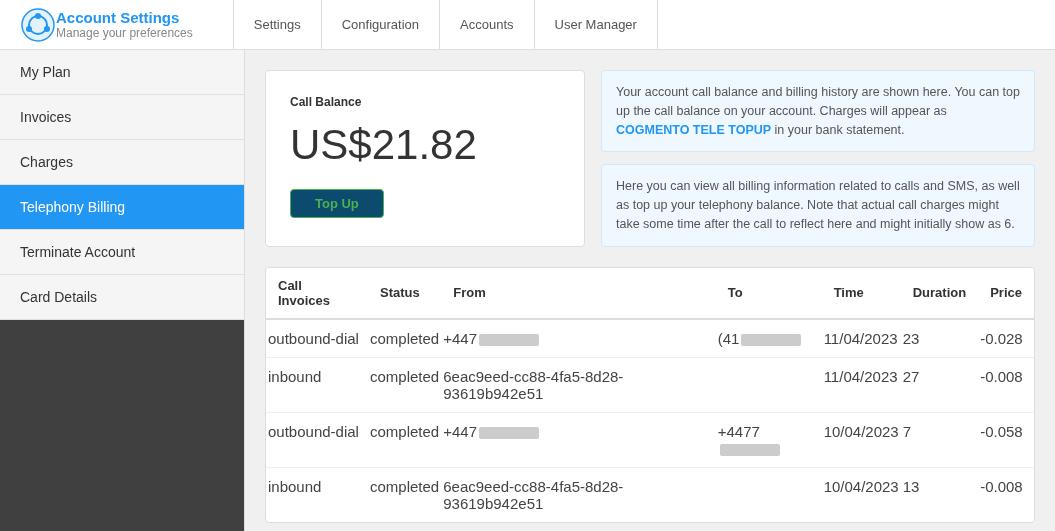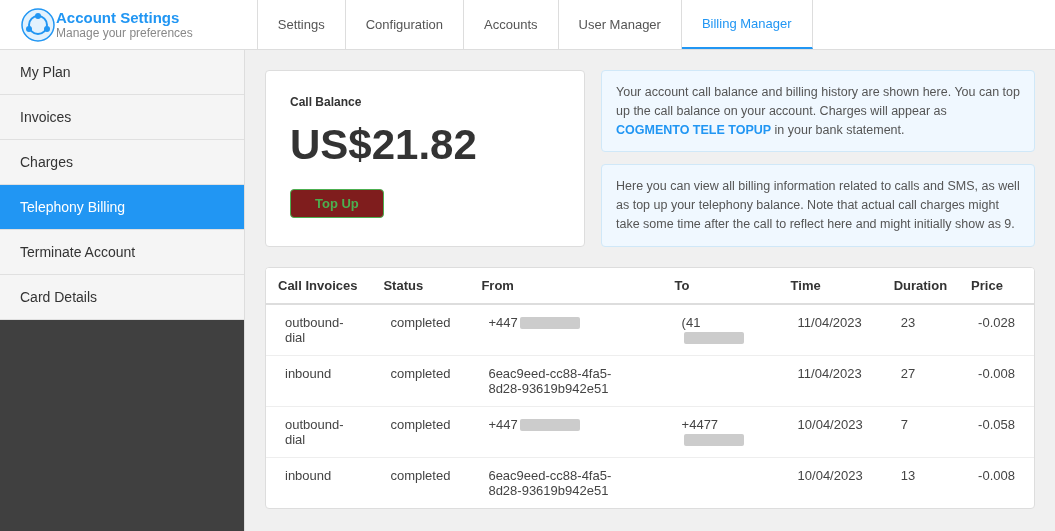--- a/index.html
+++ b/index.html
@@ -24,21 +24,20 @@
       height: 36px;
     }
     .logo-text { display: flex; flex-direction: column; }
     .logo-title { color: #2196F3; font-size: 15px; font-weight: bold; }
     .logo-subtitle { color: #888; font-size: 12px; }
     .header-nav {
       display: flex;
       align-items: stretch;
       height: 100%;
       flex: 1;
-      margin-left: 24px;
     }
     .nav-item {
       padding: 0 20px;
       display: flex;
       align-items: center;
       border-right: 1px solid #ddd;
       cursor: pointer;
       color: #555;
       font-size: 13px;
       height: 100%;
@@ -98,27 +97,27 @@
       flex-shrink: 0;
     }
     .balance-title {
       font-size: 12px;
       font-weight: bold;
       color: #333;
       margin-bottom: 12px;
     }
     .balance-amount {
       font-size: 42px;
-      font-weight: bold;
+      font-weight: normal;
       color: #333;
       margin-bottom: 20px;
     }
     .topup-btn {
       border: 1.5px solid #4CAF50;
-      background: #7f1d1d;
+      background: #0c4a6e;
       color: #4CAF50;
       padding: 6px 24px;
       border-radius: 4px;
       cursor: pointer;
       font-size: 13px;
       font-weight: bold;
     }
 
     
     .info-boxes {
@@ -161,22 +160,22 @@
       text-align: left;
       font-weight: bold;
       font-size: 13px;
       color: #333;
     }
     tbody tr {
       border-bottom: 1px solid #eee;
     }
     tbody tr:last-child { border-bottom: none; }
     tbody td {
-      padding: 10px 19px;
-      font-size: 13px;
+      padding: 10px 2px;
+      font-size: 15px;
       color: #444;
       vertical-align: top;
       margin-top: 16px;
     }
     .masked {
       background: #ccc;
       border-radius: 2px;
       display: inline-block;
       height: 12px;
       vertical-align: middle;
@@ -197,21 +196,20 @@
     <div class="logo-text">
       <span class="logo-title">Account Settings</span>
       <span class="logo-subtitle">Manage your preferences</span>
     </div>
   </div>
   <nav class="header-nav">
   <div class="nav-item">Settings</div>
       <div class="nav-item">Configuration</div>
       <div class="nav-item">Accounts</div>
       <div class="nav-item">User Manager</div>
-      <div class="nav-item active">Billing Manager</div>
     </nav>
 </div>
 
 <div class="layout">
 
   <div class="sidebar">
   <div class="sidebar-item">My Plan</div>
       <div class="sidebar-item">Invoices</div>
       <div class="sidebar-item">Charges</div>
       <div class="sidebar-item active">Telephony Billing</div>
@@ -225,21 +223,21 @@
       <div class="balance-card">
         <div class="balance-title">Call Balance</div>
         <div class="balance-amount">US$21.82</div>
         <button class="topup-btn">Top Up</button>
       </div>
 
       <div class="info-boxes">
         <div class="info-box">
           <span>Your account call balance and billing history are shown here. You can top up the call balance on your account. Charges will appear as </span><span class="highlight">COGMENTO TELE TOPUP</span><span> in your bank statement.</span>
         </div>
-        <div class="info-box">Here you can view all billing information related to calls and SMS, as well as top up your telephony balance. Note that actual call charges might take some time after the call to reflect here and might initially show as 9.</div>
+        <div class="info-box">Here you can view all billing information related to calls and SMS, as well as top up your telephony balance. Note that actual call charges might take some time after the call to reflect here and might initially show as 6.</div>
       </div>
     </div>
 
     <div class="table-container">
       <table>
         <thead>
           <tr>
           <th>Call Invoices</th>
               <th>Status</th>
               <th>From</th>

